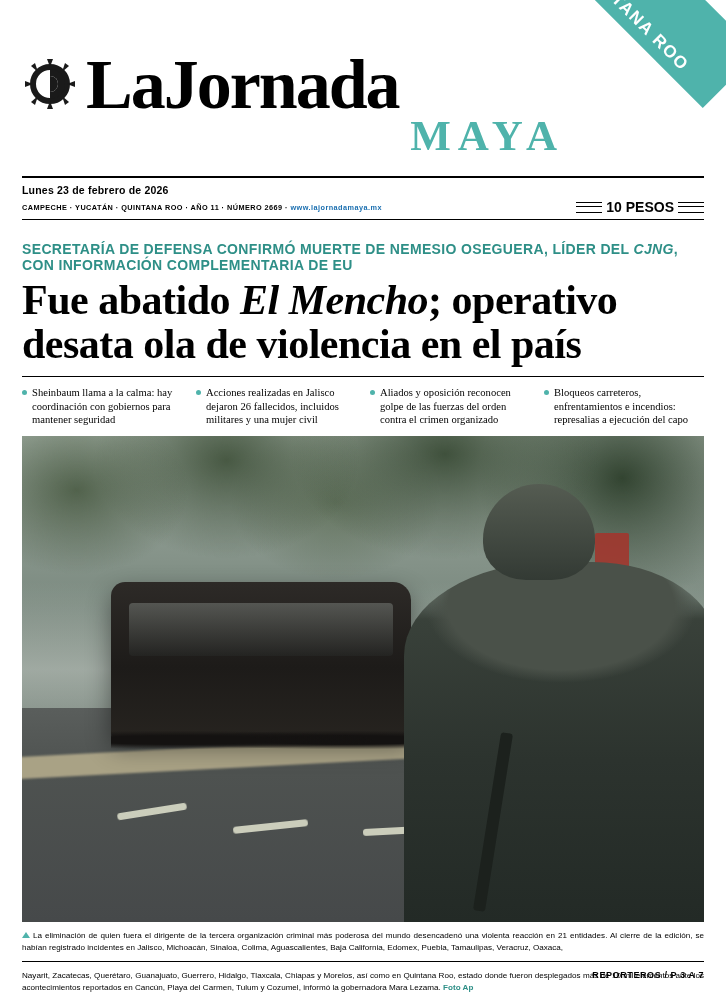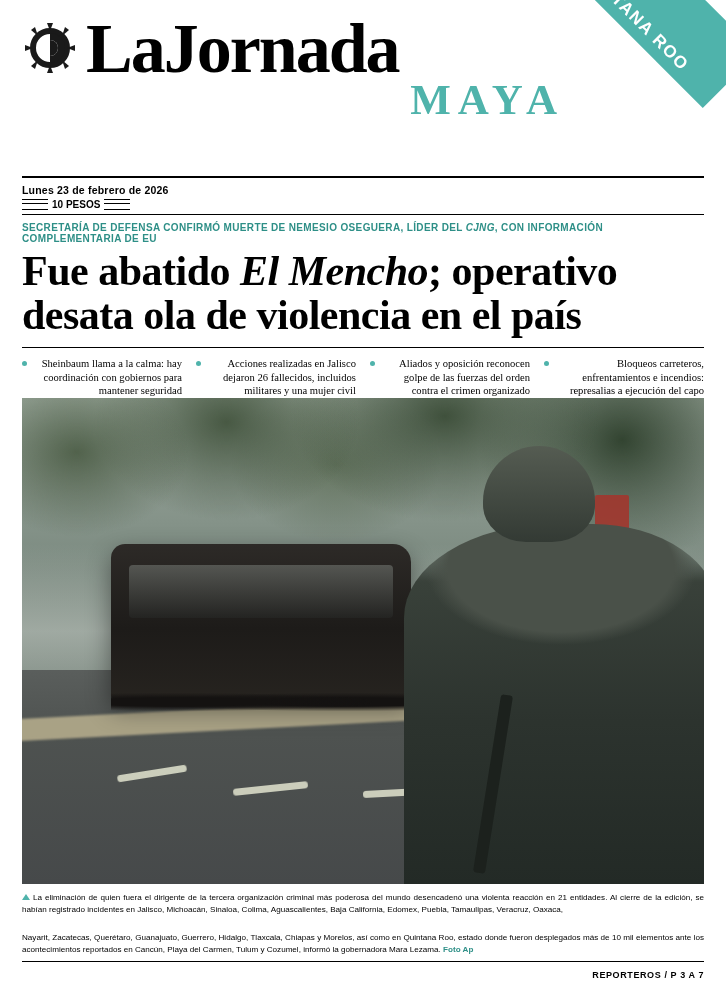--- a/index.html
+++ b/index.html
@@ -46,21 +46,21 @@
   .corner-ribbon span {
     color: #ffffff;
     font-weight: bold;
     font-size: 17px;
     letter-spacing: 1.5px;
     font-family: "Liberation Sans", sans-serif;
   }
   .logo-row {
     display: flex;
     align-items: flex-start;
-    padding-top: 20px;
+    padding-top: 56px;
   }
   .gear-logo {
     width: 56px;
     height: 56px;
     position: relative;
     margin-right: 8px;
     flex: 0 0 auto;
   }
   .logo-title {
     font-family: "Liberation Serif", serif;
@@ -118,50 +118,51 @@
     border-top: 1.5px solid #000;
     border-bottom: 1.5px solid #000;
     position: relative;
   }
   .price-box .bars::after {
     content: "";
     position: absolute;
     left: 0; right: 0; top: 3px;
     border-top: 1.5px solid #000;
   }
-  .price-text { font-size: 10px; font-weight: bold; }
+  .price-text { font-size: 14px; font-weight: bold; }
   .rule-thin { border-top: 1px solid #000; }
 
   
   .kicker {
     color: #2e8f87;
-    font-size: 10px;
+    font-size: 14px;
     font-weight: bold;
     letter-spacing: 0.35px;
     padding: 7px 0 5px 0;
+    margin-top: 14px;
   }
   .kicker i { font-style: italic; }
   .headline {
     font-family: "Liberation Serif", serif;
     font-weight: bold;
     font-size: 42px;
     line-height: 1.05;
     letter-spacing: -0.5px;
     margin: 0;
     padding-bottom: 10px;
   }
   .headline em { font-style: italic; }
 
   
   .bullets {
     display: flex;
     gap: 14px;
     border-top: 1px solid #000;
     padding-top: 9px;
-    text-align: right;
+    padding-bottom: 9px;
   }
   .bullet {
     flex: 1 1 0;
     display: flex;
     gap: 5px;
     font-family: "Liberation Serif", serif;
     font-size: 10.6px;
     line-height: 1.28;
   }
   .bullet .dot {
@@ -396,20 +397,23 @@
         <div class="logo-title">LaJornada</div>
       </div>
     </div>
     <div class="logo-sub">MAYA</div>
   </div>
 
   <div class="rule-thick"></div>
   <div class="dateline">Lunes 23 de febrero de 2026</div>
 
   <div class="subline-row">
+    <div class="subline">
+      <span>CAMPECHE · YUCATÁN · QUINTANA ROO · AÑO 11 · NÚMERO 2669 · </span><span class="url">www.lajornadamaya.mx</span>
+    </div>
     <div class="price-box">
       <span class="bars"></span>
       <span class="price-text">10 PESOS</span>
       <span class="bars"></span>
     </div>
   </div>
   <div class="rule-thin"></div>
 
   <div class="kicker">
     <span>SECRETARÍA DE DEFENSA CONFIRMÓ MUERTE DE NEMESIO OSEGUERA, LÍDER DEL </span><i>CJNG</i><span>, CON INFORMACIÓN COMPLEMENTARIA DE EU</span>

